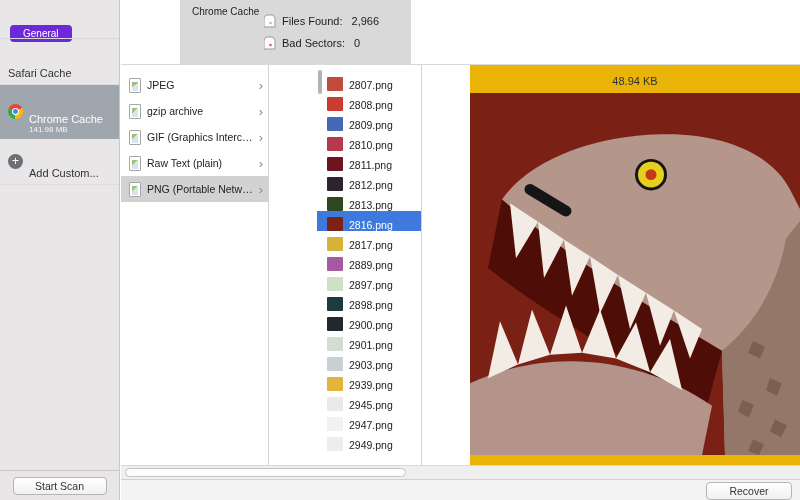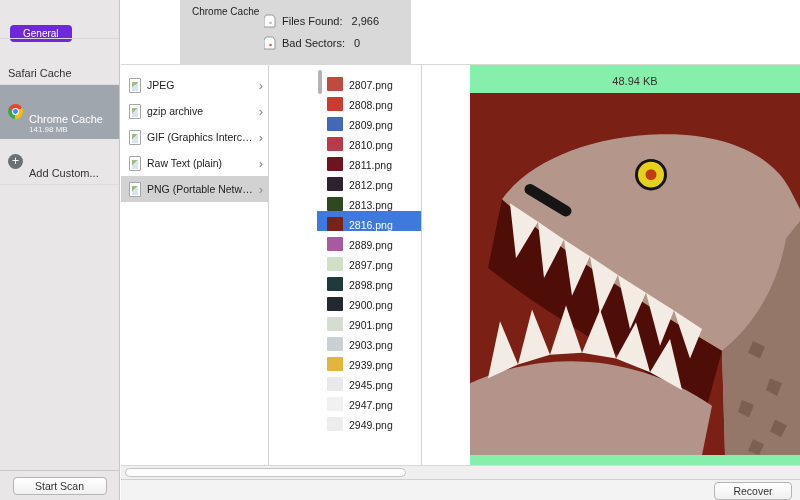--- a/index.html
+++ b/index.html
@@ -47,29 +47,29 @@
   .ft-row{display:flex;align-items:center;gap:6px;height:26px;padding:0 5px 0 8px;font-size:10.5px;color:#222;cursor:default;}
   .ft-row.sel{background:#d2d2d2;}
   .ft-label{flex:1;white-space:nowrap;overflow:hidden;text-overflow:ellipsis;}
 
   .col.files{width:142px;border-right:1px solid #d2d2d2;padding-top:6px;position:relative;}
   .vscroll{position:absolute;left:1px;top:5px;width:4px;height:24px;background:#b3b3b3;border-radius:2px;}
   .f-row{display:flex;align-items:flex-end;gap:6px;height:20px;padding:0 4px 0 10px;font-size:10.5px;color:#222;cursor:default;}
   .f-row.sel{background:#3e79dd;color:#fff;}
   .thumb{width:16px;height:14px;border-radius:1px;flex:none;}
 
-  .preview{flex:1;position:relative;background:#86efac;}
+  .preview{flex:1;position:relative;background:#eab308;}
   .size-label{text-align:center;font-size:11px;color:#333;padding-top:10px;}
   .preview-image{margin:6px auto 0;width:330px;height:362px;}
   .preview-image svg{display:block;width:100%;height:100%;}
 
   .hscroll{position:absolute;left:0;right:0;bottom:21px;height:14px;background:#efefef;border-top:1px solid #d8d8d8;}
   .hthumb{position:absolute;left:4px;top:2px;width:281px;height:9px;background:#fcfcfc;border:1px solid #c3c3c3;border-radius:5px;}
   .bottombar{position:absolute;left:0;right:0;bottom:0;height:21px;background:#f3f3f3;border-top:1px solid #d0d0d0;}
-  .recover{position:absolute;right:8px;top:2px;width:78px;}
+  .recover{position:absolute;right:8px;top:2px;width:86px;}
 </style>
 </head>
 <body>
 
 <div class="window">
 
   <aside class="sidebar">
     <div class="general-tab">General</div>
     <div class="side-list" id="sidebar-list">
         <div class="side-row">
@@ -182,20 +182,24 @@
             </div>
             <div class="f-row">
               <span class="thumb" style="background: rgb(48, 72, 31);"></span>
               <span class="f-name">2813.png</span>
             </div>
             <div class="f-row sel">
               <span class="thumb" style="background: rgb(122, 34, 20);"></span>
               <span class="f-name">2816.png</span>
             </div>
             <div class="f-row">
+              <span class="thumb" style="background: rgb(216, 177, 58);"></span>
+              <span class="f-name">2817.png</span>
+            </div>
+            <div class="f-row">
               <span class="thumb" style="background: rgb(168, 90, 160);"></span>
               <span class="f-name">2889.png</span>
             </div>
             <div class="f-row">
               <span class="thumb" style="background: rgb(207, 224, 196);"></span>
               <span class="f-name">2897.png</span>
             </div>
             <div class="f-row">
               <span class="thumb" style="background: rgb(30, 58, 60);"></span>
               <span class="f-name">2898.png</span>

